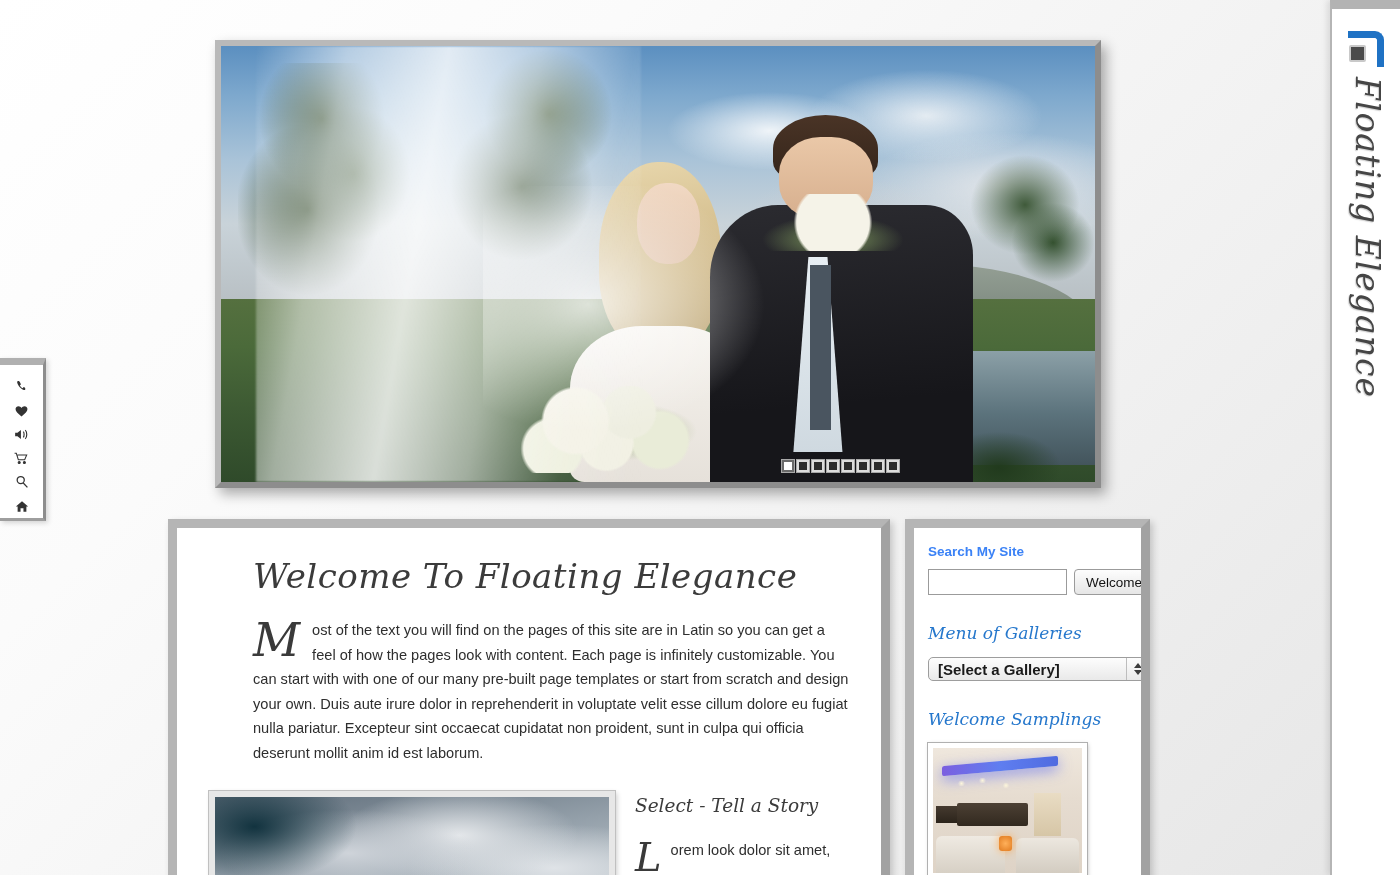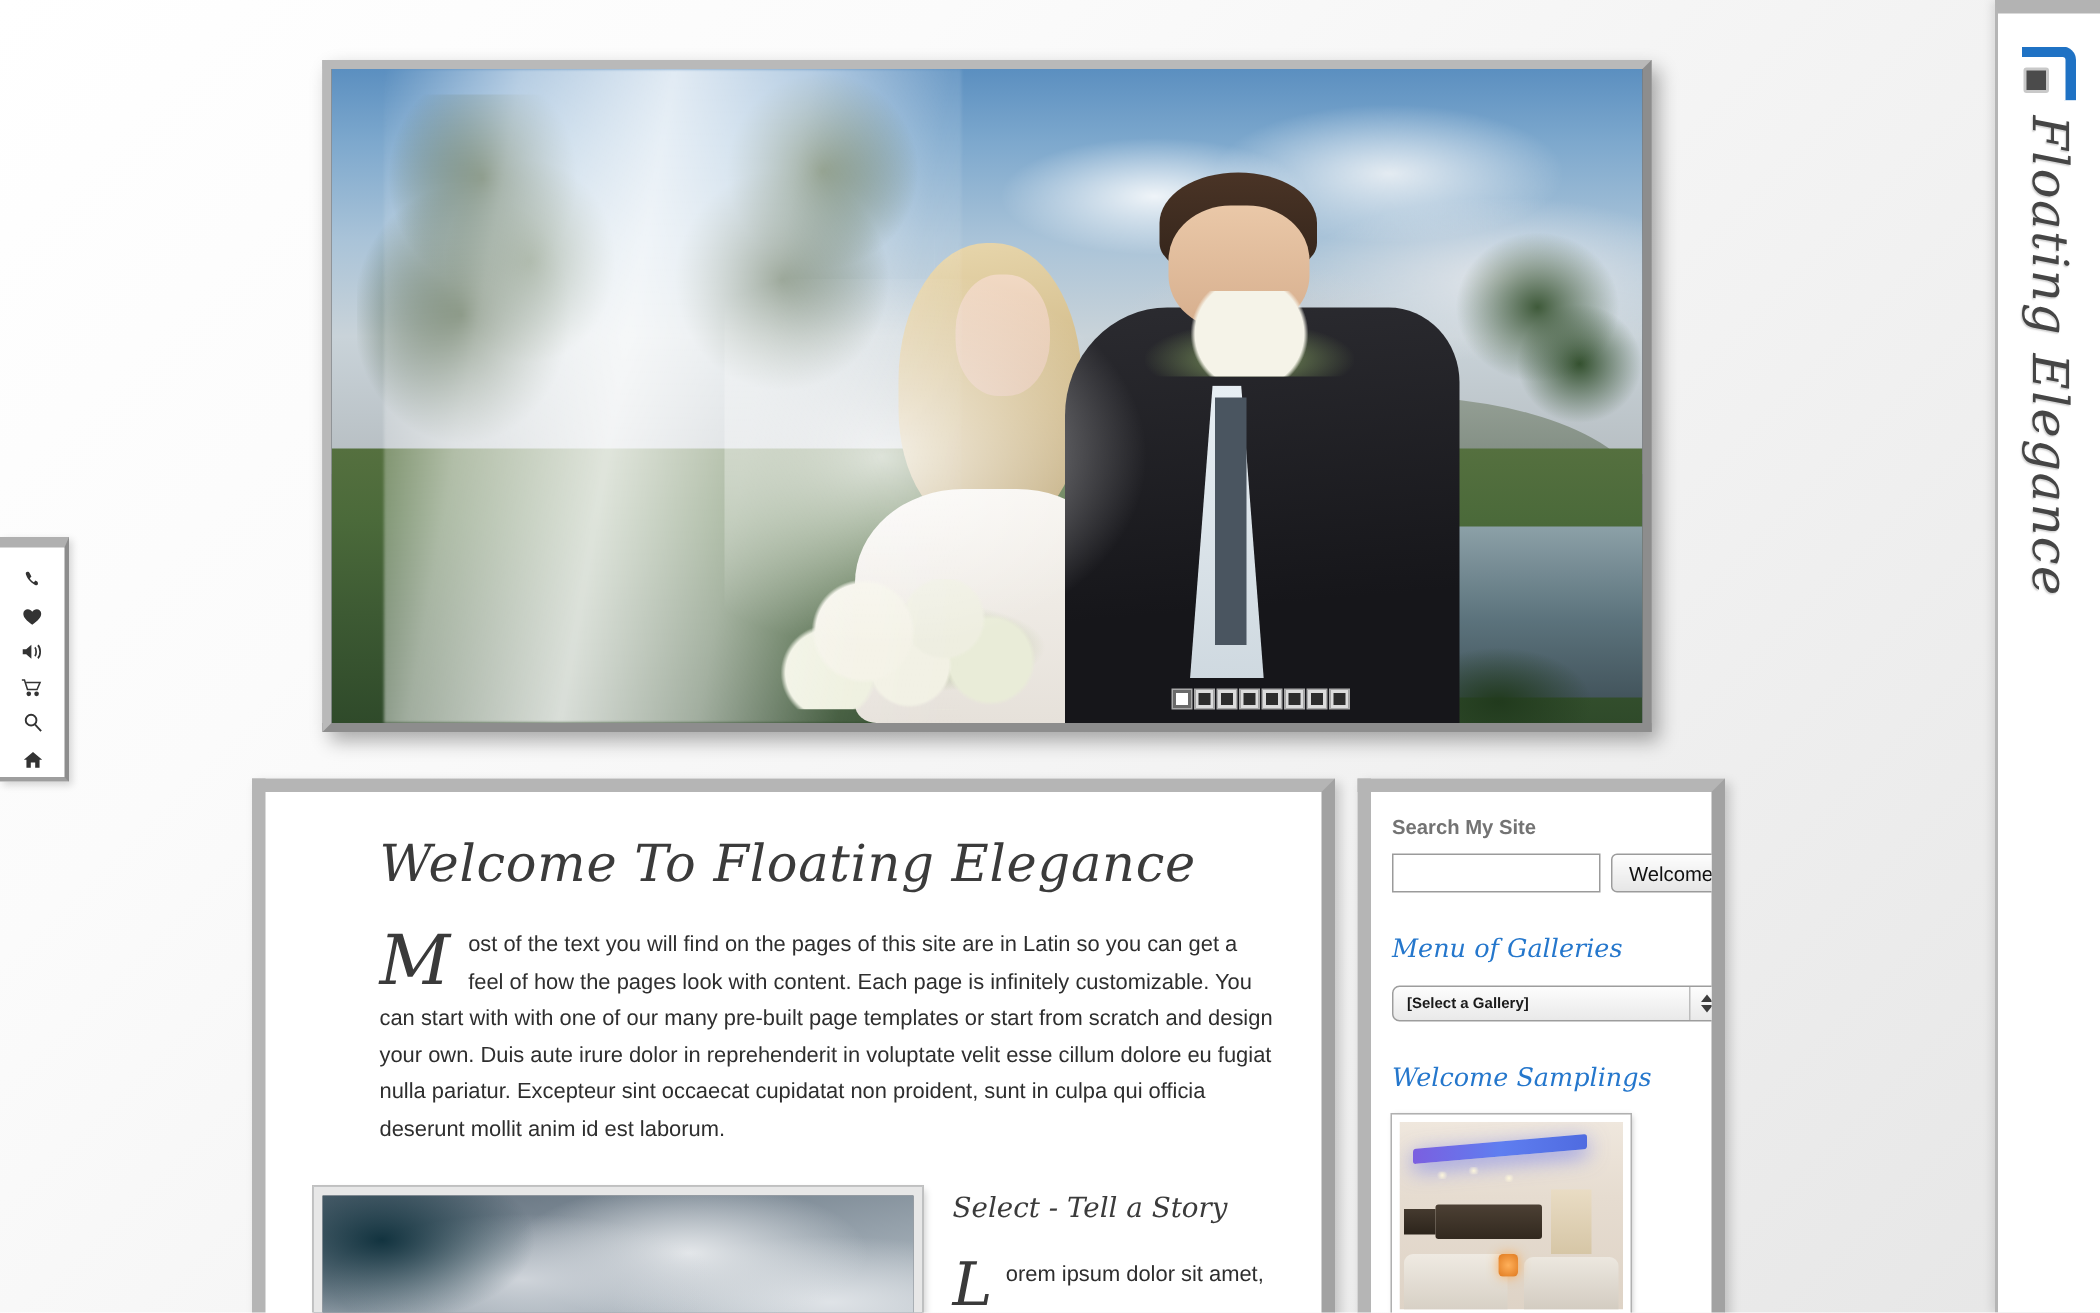--- a/index.html
+++ b/index.html
@@ -334,21 +334,21 @@
     border: 9px solid #b5b5b5;
     border-right-color: #a2a2a2;
     border-bottom-color: #a2a2a2;
     box-shadow: 3px 3px 7px rgba(0,0,0,0.18);
     overflow: hidden;
     padding: 16px 14px;
   }
   .widget-label {
     font-size: 13.5px;
     font-weight: bold;
-    color: #737373;
+    color: #3b82f6;
     margin-bottom: 10px;
   }
   #search-row { display: flex; align-items: stretch; gap: 7px; }
   #search-input {
     width: 139px; height: 26px;
     border: 1px solid #9b9b9b;
     background: #fff;
     font-size: 13px;
     padding: 0 5px;
     font-family: "Liberation Sans", sans-serif;
@@ -376,21 +376,21 @@
     position: relative;
     width: 221px; height: 24px;
     border: 1px solid #9d9d9d;
     border-radius: 5px;
     background: linear-gradient(180deg,#fdfdfd,#e9e9e9);
     display: flex; align-items: center;
     cursor: pointer;
   }
   #gallery-select .sel-text {
     padding-left: 9px;
-    font-size: 10px;
+    font-size: 15px;
     font-weight: bold;
     color: #1a1a1a;
   }
   #gallery-select .sel-arrows {
     position: absolute; right: 0; top: 0; bottom: 0;
     width: 22px;
     border-left: 1px solid #bdbdbd;
     display: flex; flex-direction: column;
     align-items: center; justify-content: center;
     gap: 2px;
@@ -546,21 +546,21 @@
       <span class="dropcap">M</span><span>ost of the text you will find on the pages of this site are in Latin so you can get a feel of how the pages look with content. Each page is infinitely customizable. You can start with with one of our many pre-built page templates or start from scratch and design your own. Duis aute irure dolor in reprehenderit in voluptate velit esse cillum dolore eu fugiat nulla pariatur. Excepteur sint occaecat cupidatat non proident, sunt in culpa qui officia deserunt mollit anim id est laborum.</span>
     </p>
   </div>
   <div id="lower-split">
     <div id="story-thumb">
       <div class="storm"></div>
     </div>
     <div id="story-text">
       <h2 id="story-heading">Select - Tell a Story</h2>
       <p id="story-body">
-        <span class="dropcap">L</span><span>orem ipsum dolor sit amet,</span>
+        <span class="dropcap">L</span><span>orem look dolor sit amet,</span>
       </p>
     </div>
   </div>
 </div>
 
 <div id="sidebar-panel">
   <div class="widget-label">Search My Site</div>
   <div id="search-row">
     <input id="search-input" type="text" placeholder="" style="">
     <button id="search-button">Welcome</button>

